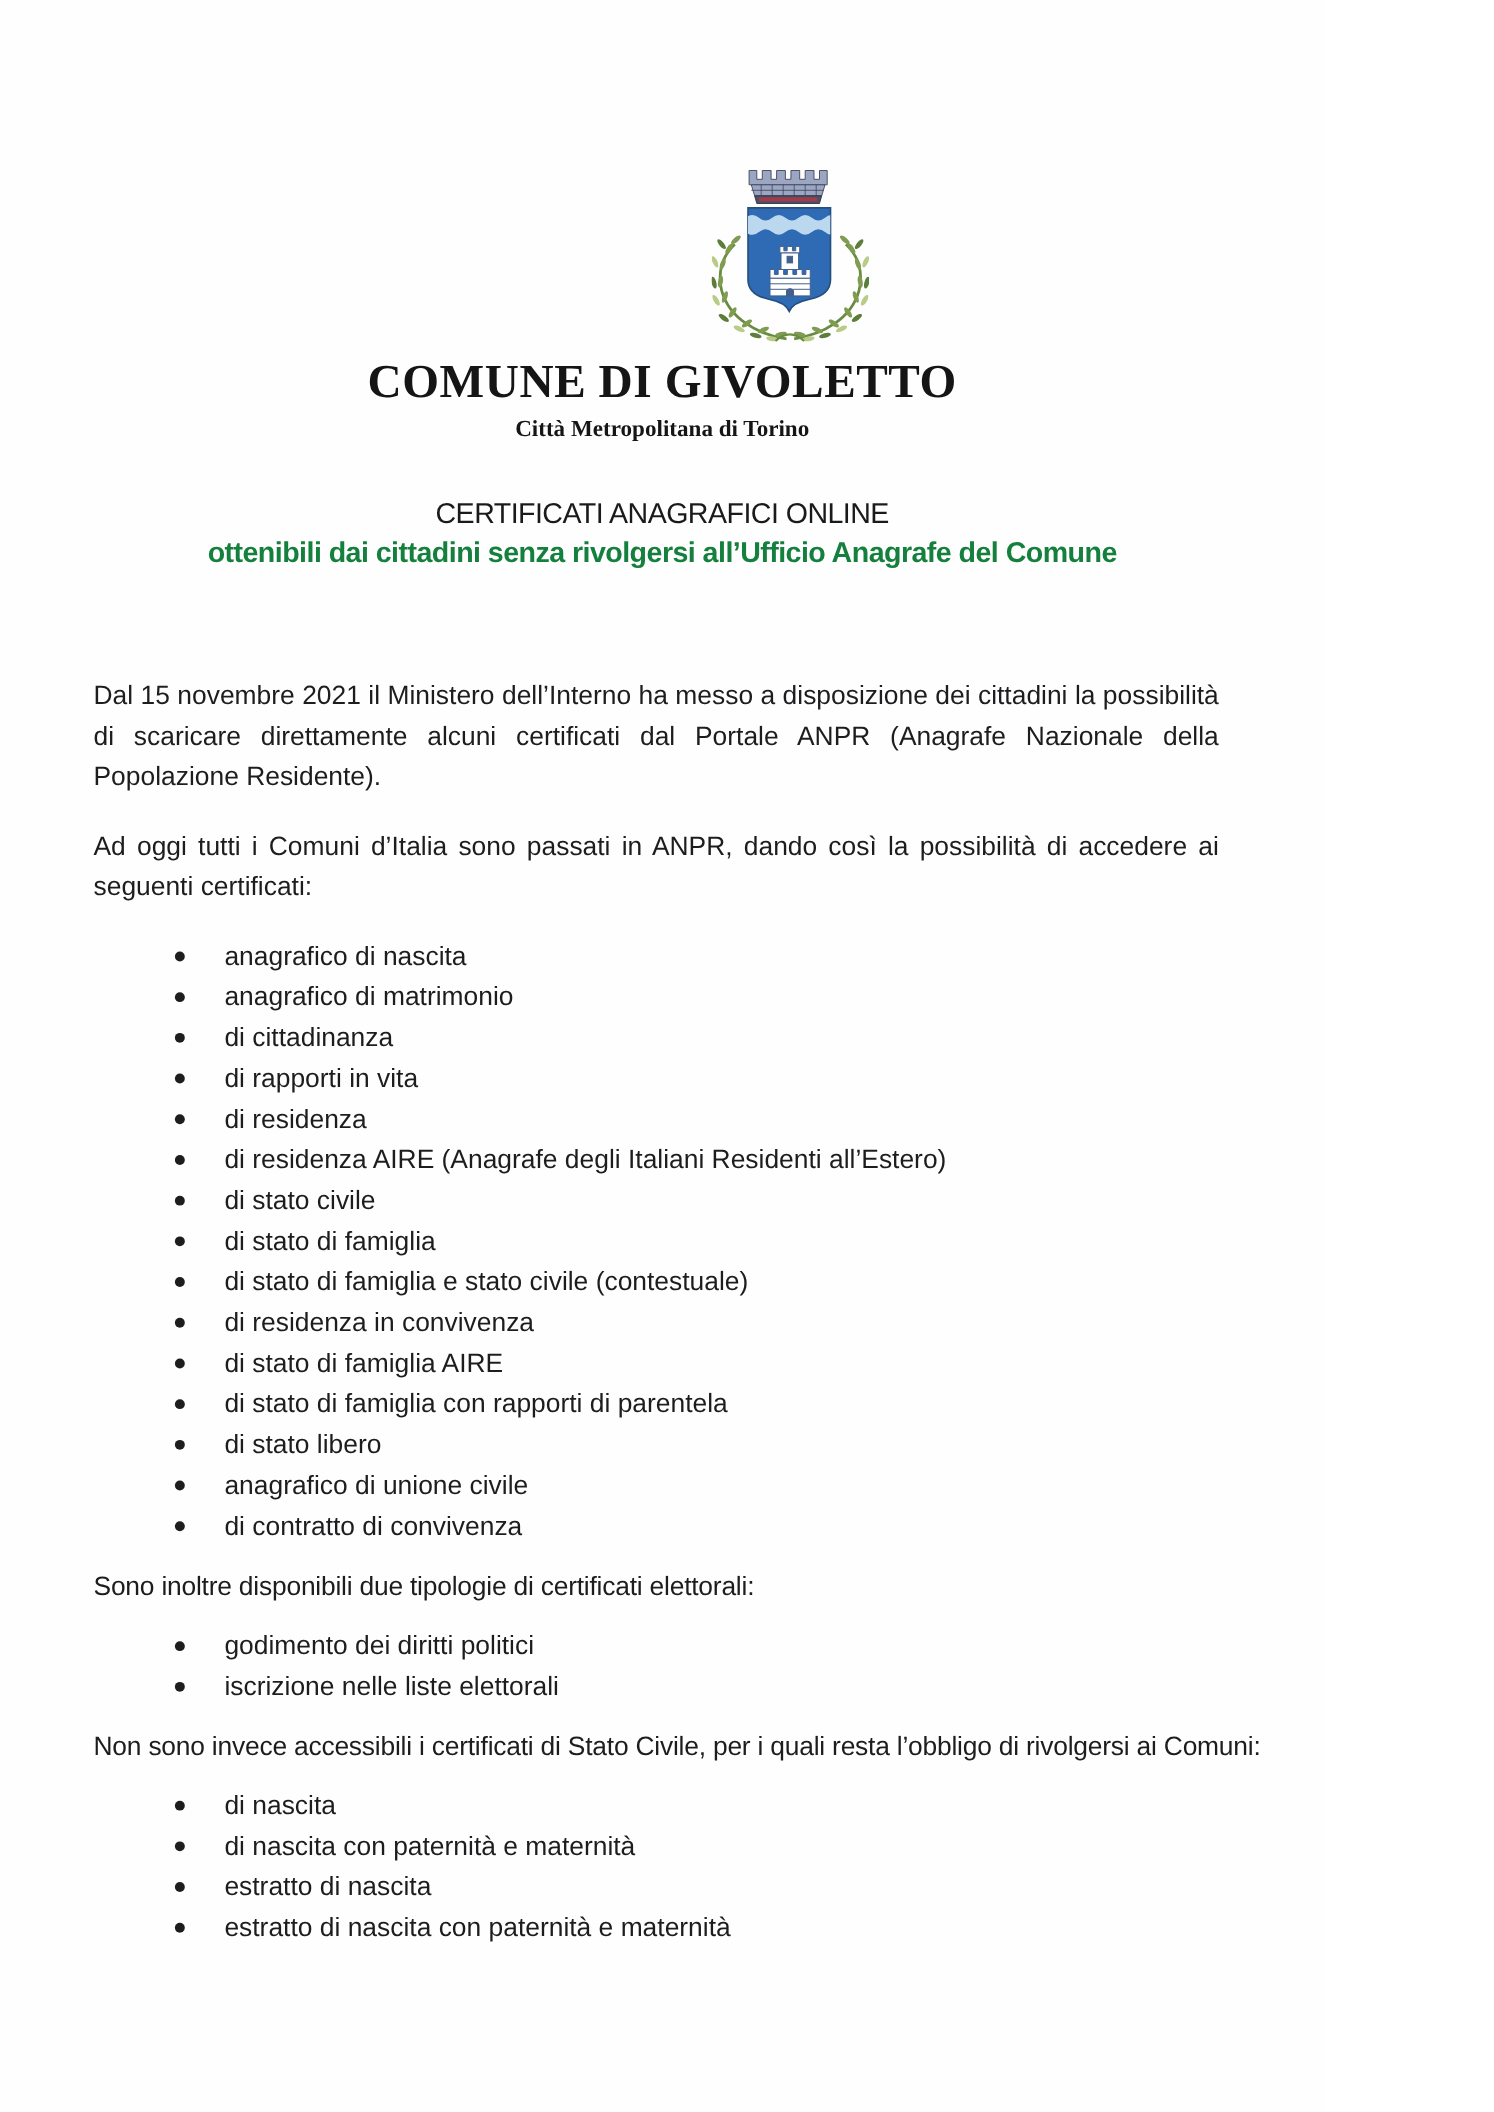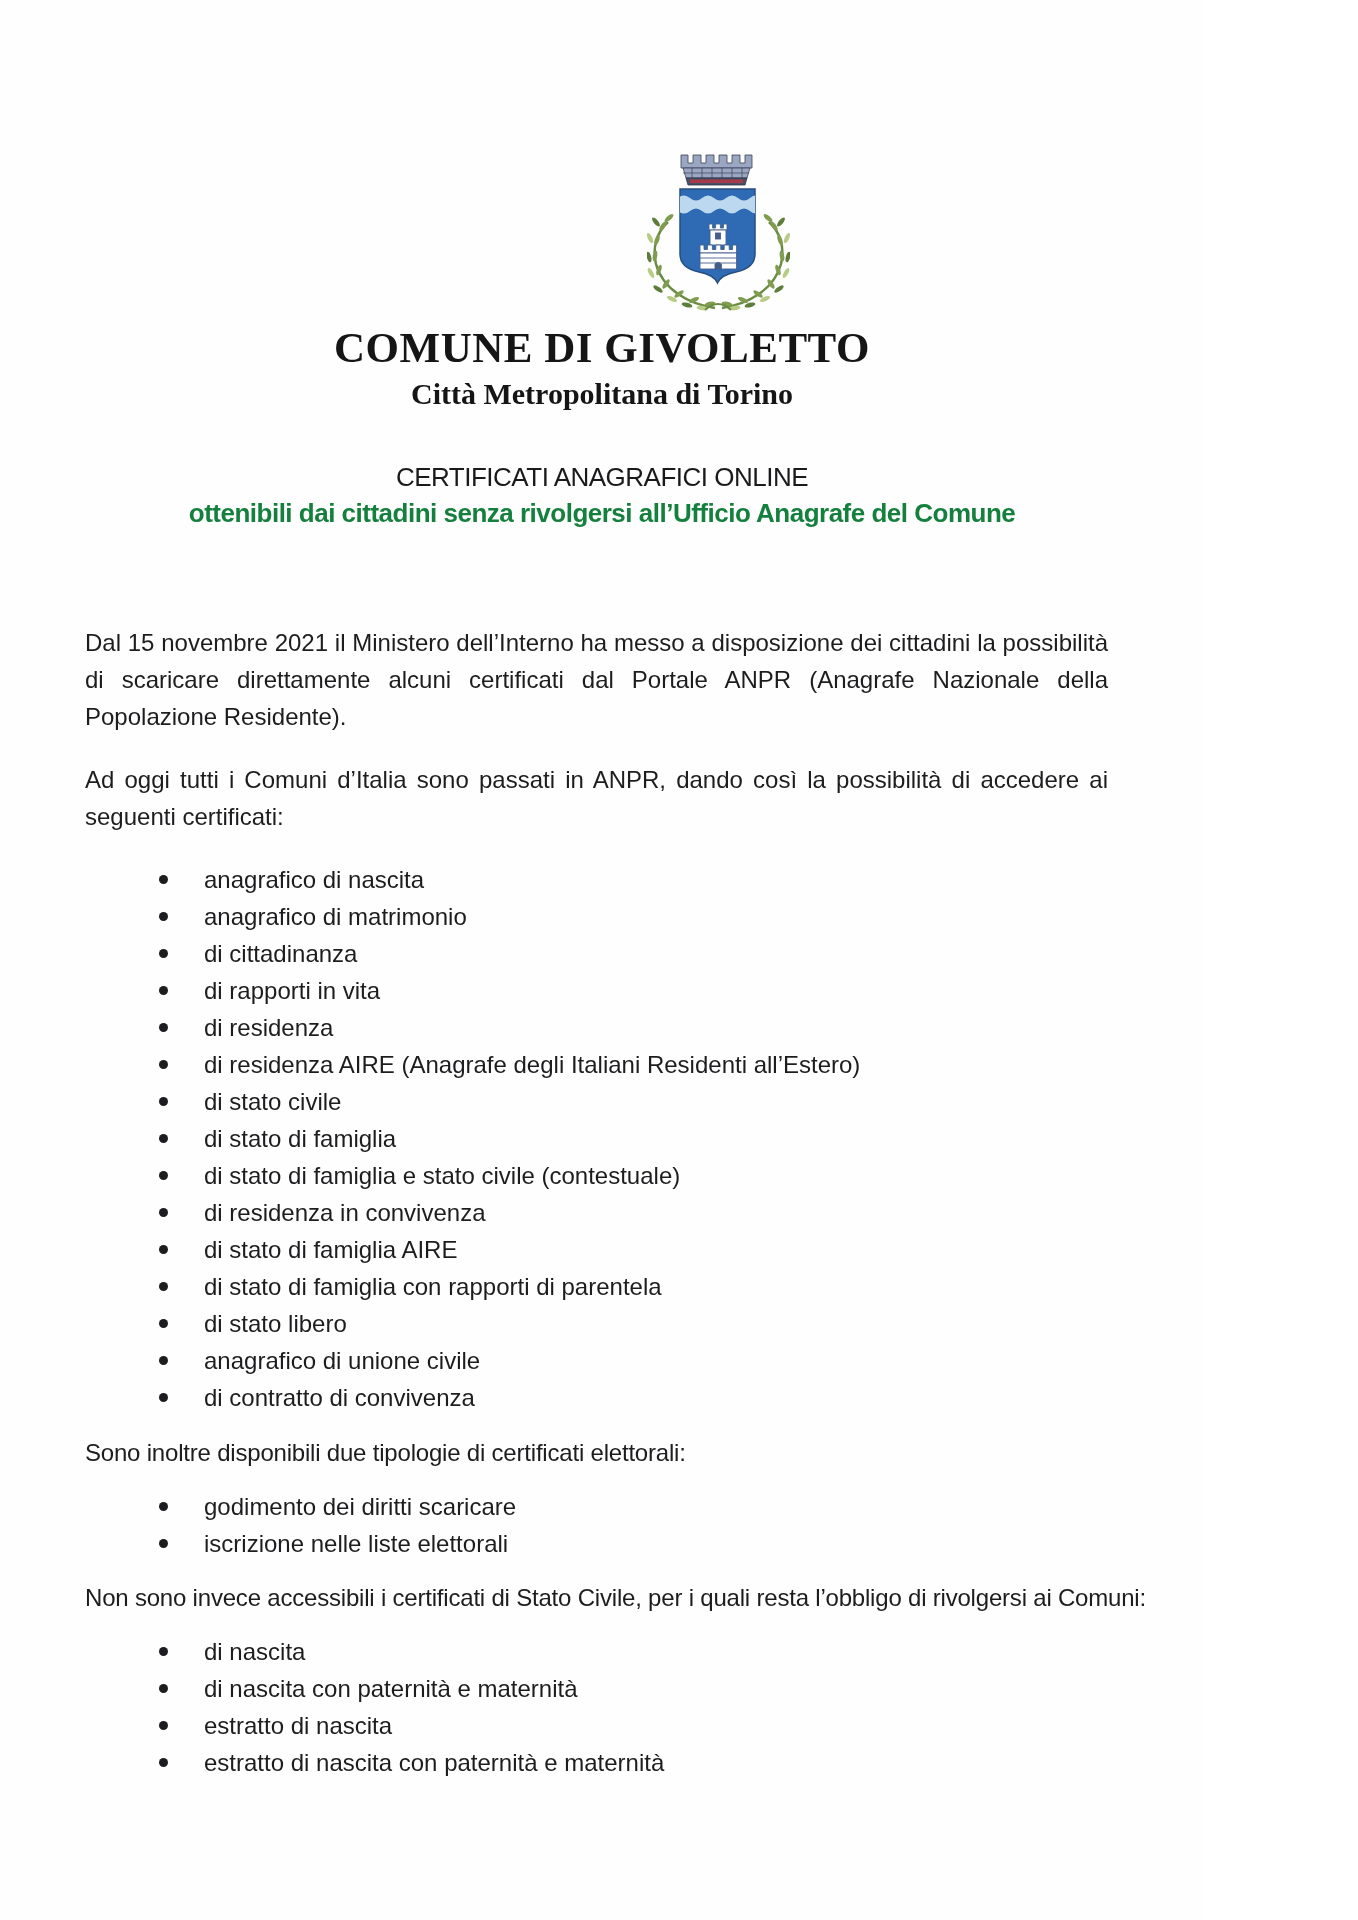--- a/index.html
+++ b/index.html
@@ -17,21 +17,21 @@
   .masthead{padding-top:326px;text-align:center;}
   .muni-title{
     margin:0;
     font-family:"Liberation Serif","DejaVu Serif",serif;
     font-weight:bold;font-size:43px;line-height:1;letter-spacing:.5px;
     color:#151515;
   }
   .muni-subtitle{
     margin-top:8px;
     font-family:"Liberation Serif","DejaVu Serif",serif;
-    font-weight:bold;font-size:30px;line-height:1.15;color:#151515;
+    font-weight:bold;font-size:21px;line-height:1.15;color:#151515;
   }
   .doc-title{
     margin-top:50px;
     font-weight:normal;font-size:26px;line-height:1.2;letter-spacing:-.5px;
     color:#1a1a1c;
   }
   .doc-subtitle{
     margin-top:5px;
     font-weight:bold;font-size:26px;line-height:1.2;letter-spacing:-.5px;
     color:#15803d;
@@ -141,21 +141,21 @@
         <li>di residenza in convivenza</li>
         <li>di stato di famiglia AIRE</li>
         <li>di stato di famiglia con rapporti di parentela</li>
         <li>di stato libero</li>
         <li>anagrafico di unione civile</li>
         <li>di contratto di convivenza</li>
       </ul>
 
     <p class="intro electoral">Sono inoltre disponibili due tipologie di certificati elettorali:</p>
     <ul class="bullets">
-        <li>godimento dei diritti scaricare</li>
+        <li>godimento dei diritti politici</li>
         <li>iscrizione nelle liste elettorali</li>
       </ul>
 
     <p class="intro excluded">Non sono invece accessibili i certificati di Stato Civile, per i quali resta l’obbligo di rivolgersi ai Comuni:</p>
     <ul class="bullets">
         <li>di nascita</li>
         <li>di nascita con paternità e maternità</li>
         <li>estratto di nascita</li>
         <li>estratto di nascita con paternità e maternità</li>
       </ul>

